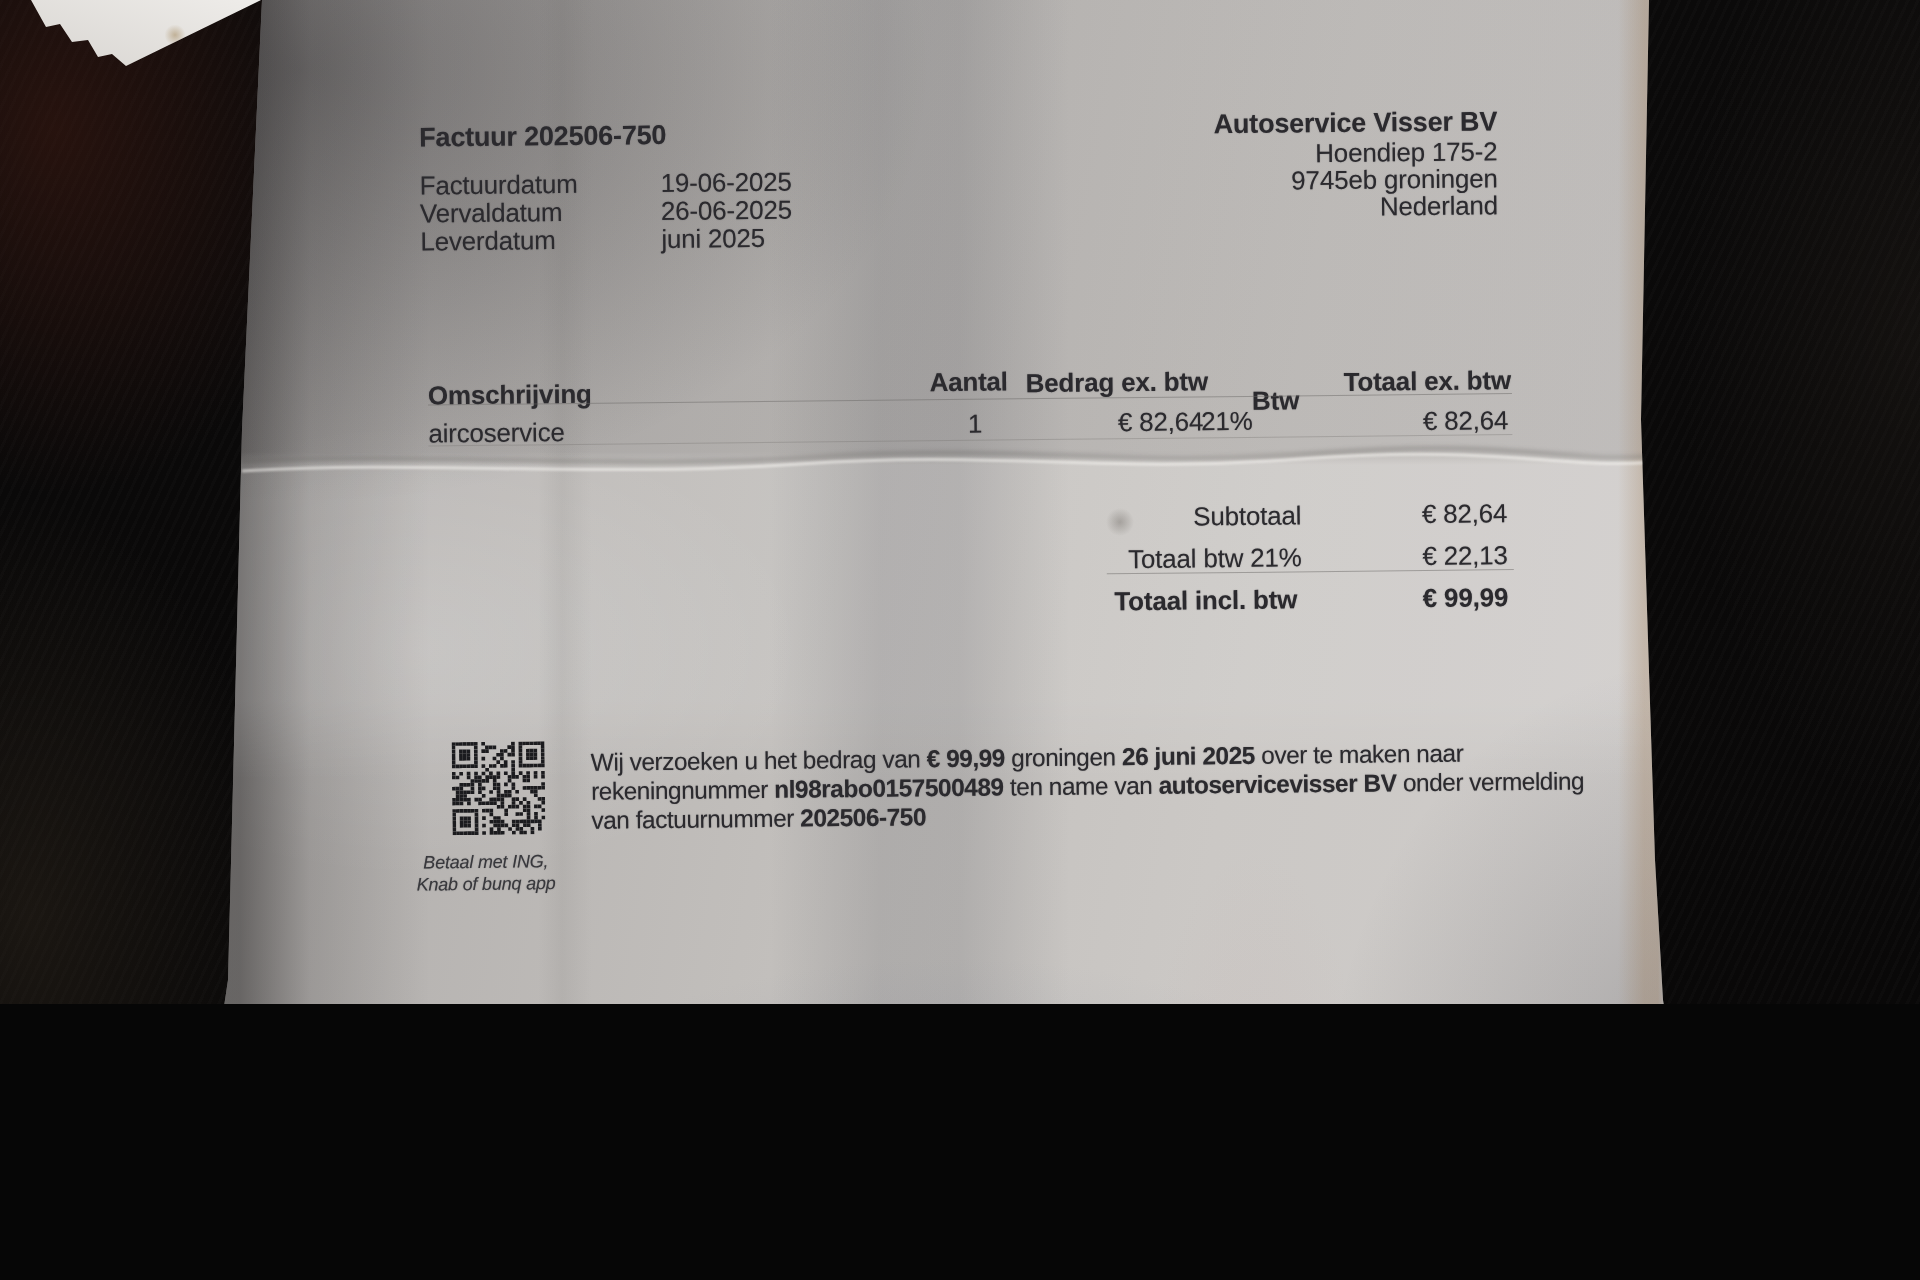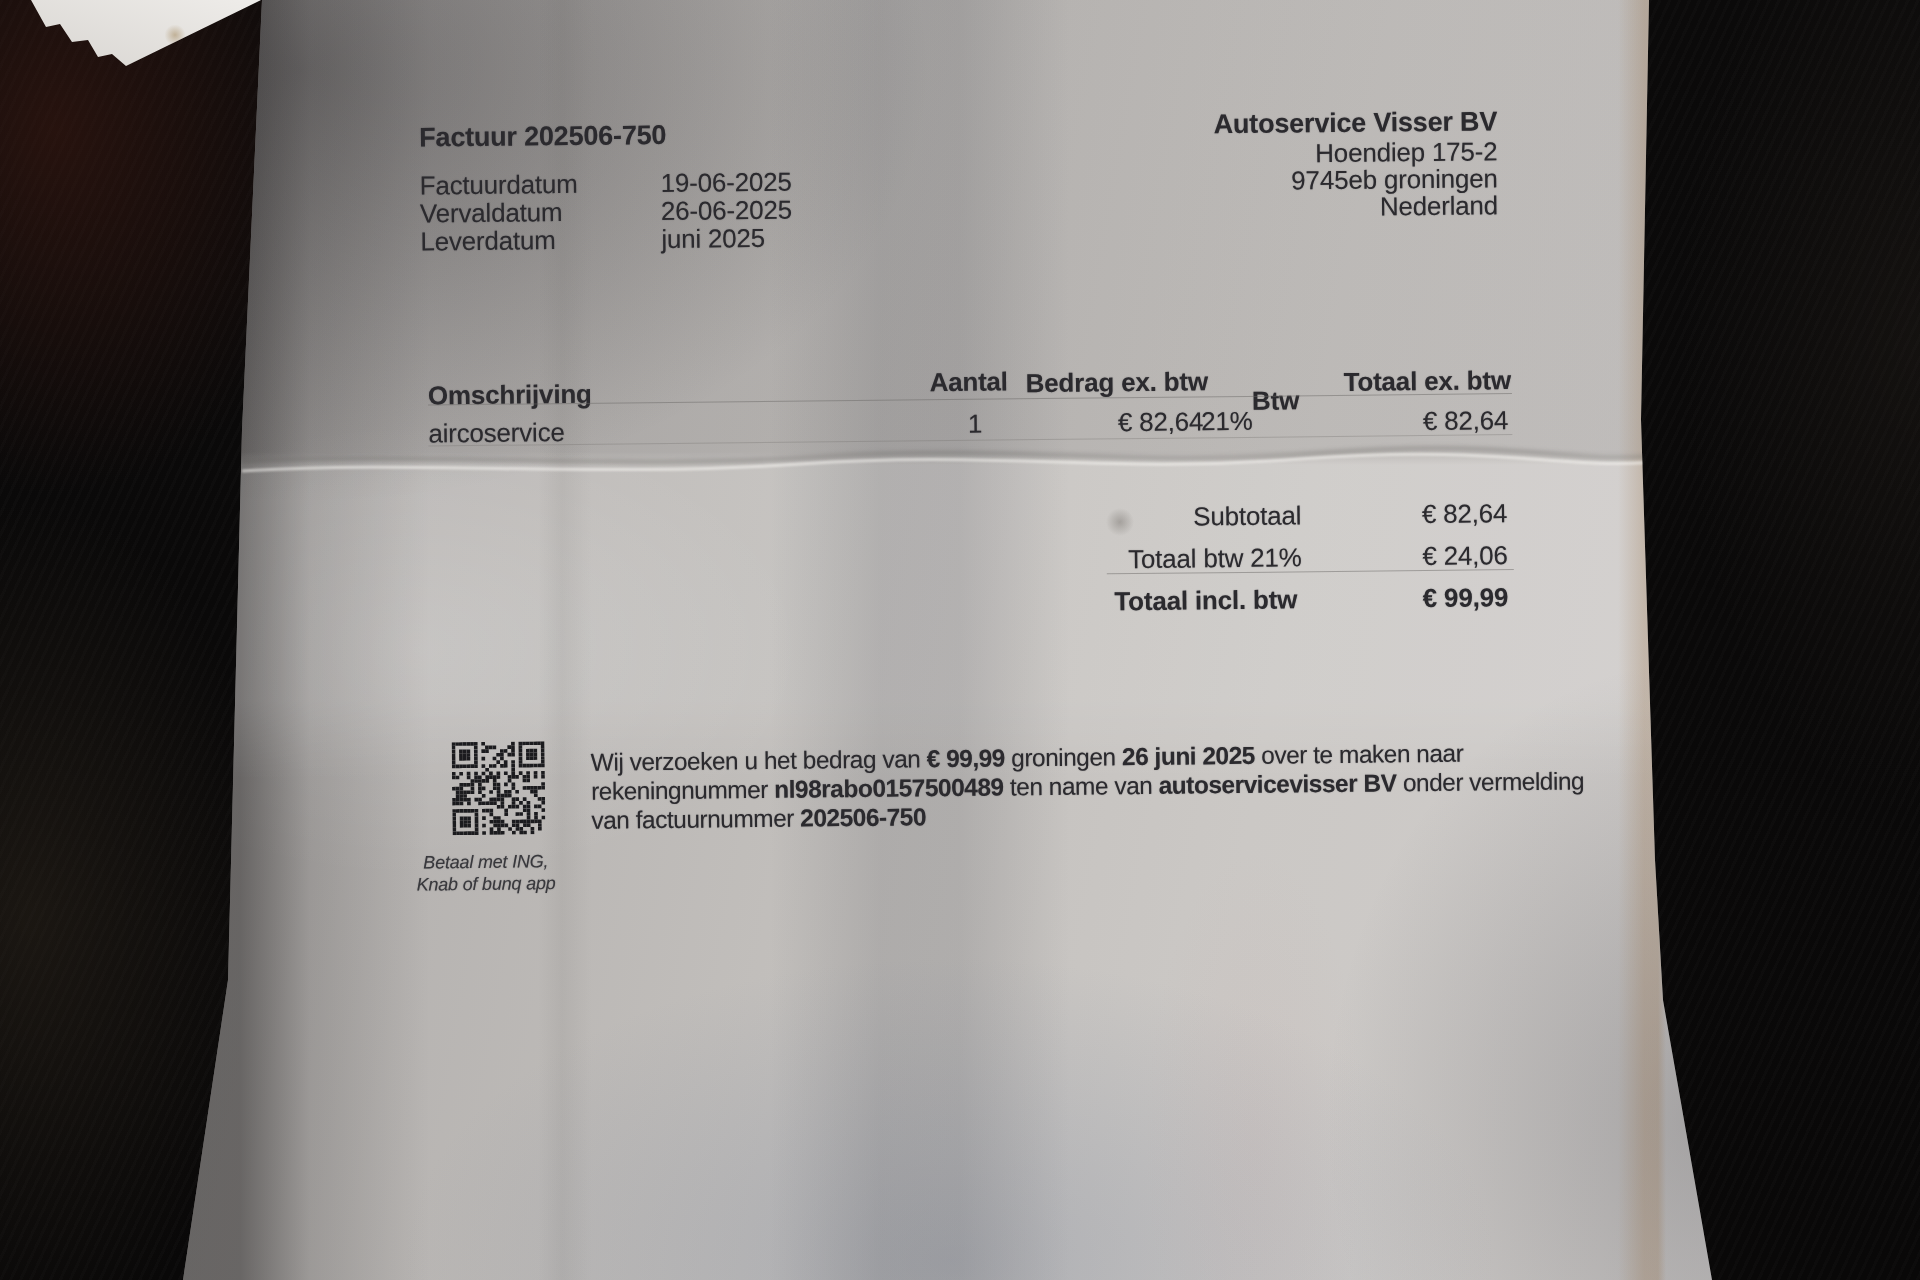--- a/index.html
+++ b/index.html
@@ -1,16 +1,16 @@
 <!DOCTYPE html>
 <html><head>
 <meta charset="utf-8">
 <style>
   html,body{margin:0;padding:0;background:#060606;}
-  #stage{position:relative;width:1920px;height:1280px;overflow:hidden;
+  #stage{position:relative;width:1920px;height:1004px;overflow:hidden;
          font-family:"Liberation Sans", sans-serif;}
 
   
   #bg{position:absolute;inset:0;background:
       radial-gradient(ellipse 420px 520px at 55px 130px, rgba(62,26,18,.55), transparent 70%),
       radial-gradient(ellipse 330px 560px at 30px 920px, rgba(48,40,30,.45), transparent 75%),
       radial-gradient(ellipse 320px 650px at 1920px 330px, rgba(42,36,30,.30), transparent 75%),
       repeating-linear-gradient(115deg, rgba(255,255,255,.016) 0 3px, transparent 3px 9px),
       linear-gradient(180deg,#0b0a0a,#090808);}
 
@@ -94,21 +94,21 @@
       <div class="abs fs26 ra" style="right:938px;top:410px">1</div>
       <div class="abs fs26 ra" style="right:717px;top:410px">€ 82,64</div>
       <div class="abs fs26" style="left:1201px;top:410px">21%</div>
       <div class="abs fs26 ra" style="right:412px;top:412px">€ 82,64</div>
 
       <div class="rule faint" style="left:428px;top:440px;width:1084px"></div>
 
       <div class="abs fs26 ra" style="right:620px;top:505px">Subtotaal</div>
       <div class="abs fs26 ra" style="right:414px;top:505px">€ 82,64</div>
       <div class="abs fs26 ra" style="right:620px;top:547px">Totaal btw 21%</div>
-      <div class="abs fs26 ra" style="right:414px;top:547px">€ 24,06</div>
+      <div class="abs fs26 ra" style="right:414px;top:547px">€ 22,13</div>
       <div class="rule" style="left:1105px;top:575px;width:407px"></div>
       <div class="abs fs26 b ra" style="right:625px;top:589px">Totaal incl. btw</div>
       <div class="abs fs26 b ra" style="right:414px;top:589px">€ 99,99</div>
 
       <svg id="qr" class="abs" style="left:448px;top:737px" width="93" height="93">
           <rect x="0.00" y="0.00" width="3.65" height="3.65" fill="#1b1b1e"></rect>
           <rect x="3.72" y="0.00" width="3.65" height="3.65" fill="#1b1b1e"></rect>
           <rect x="7.44" y="0.00" width="3.65" height="3.65" fill="#1b1b1e"></rect>
           <rect x="11.16" y="0.00" width="3.65" height="3.65" fill="#1b1b1e"></rect>
           <rect x="14.88" y="0.00" width="3.65" height="3.65" fill="#1b1b1e"></rect>

